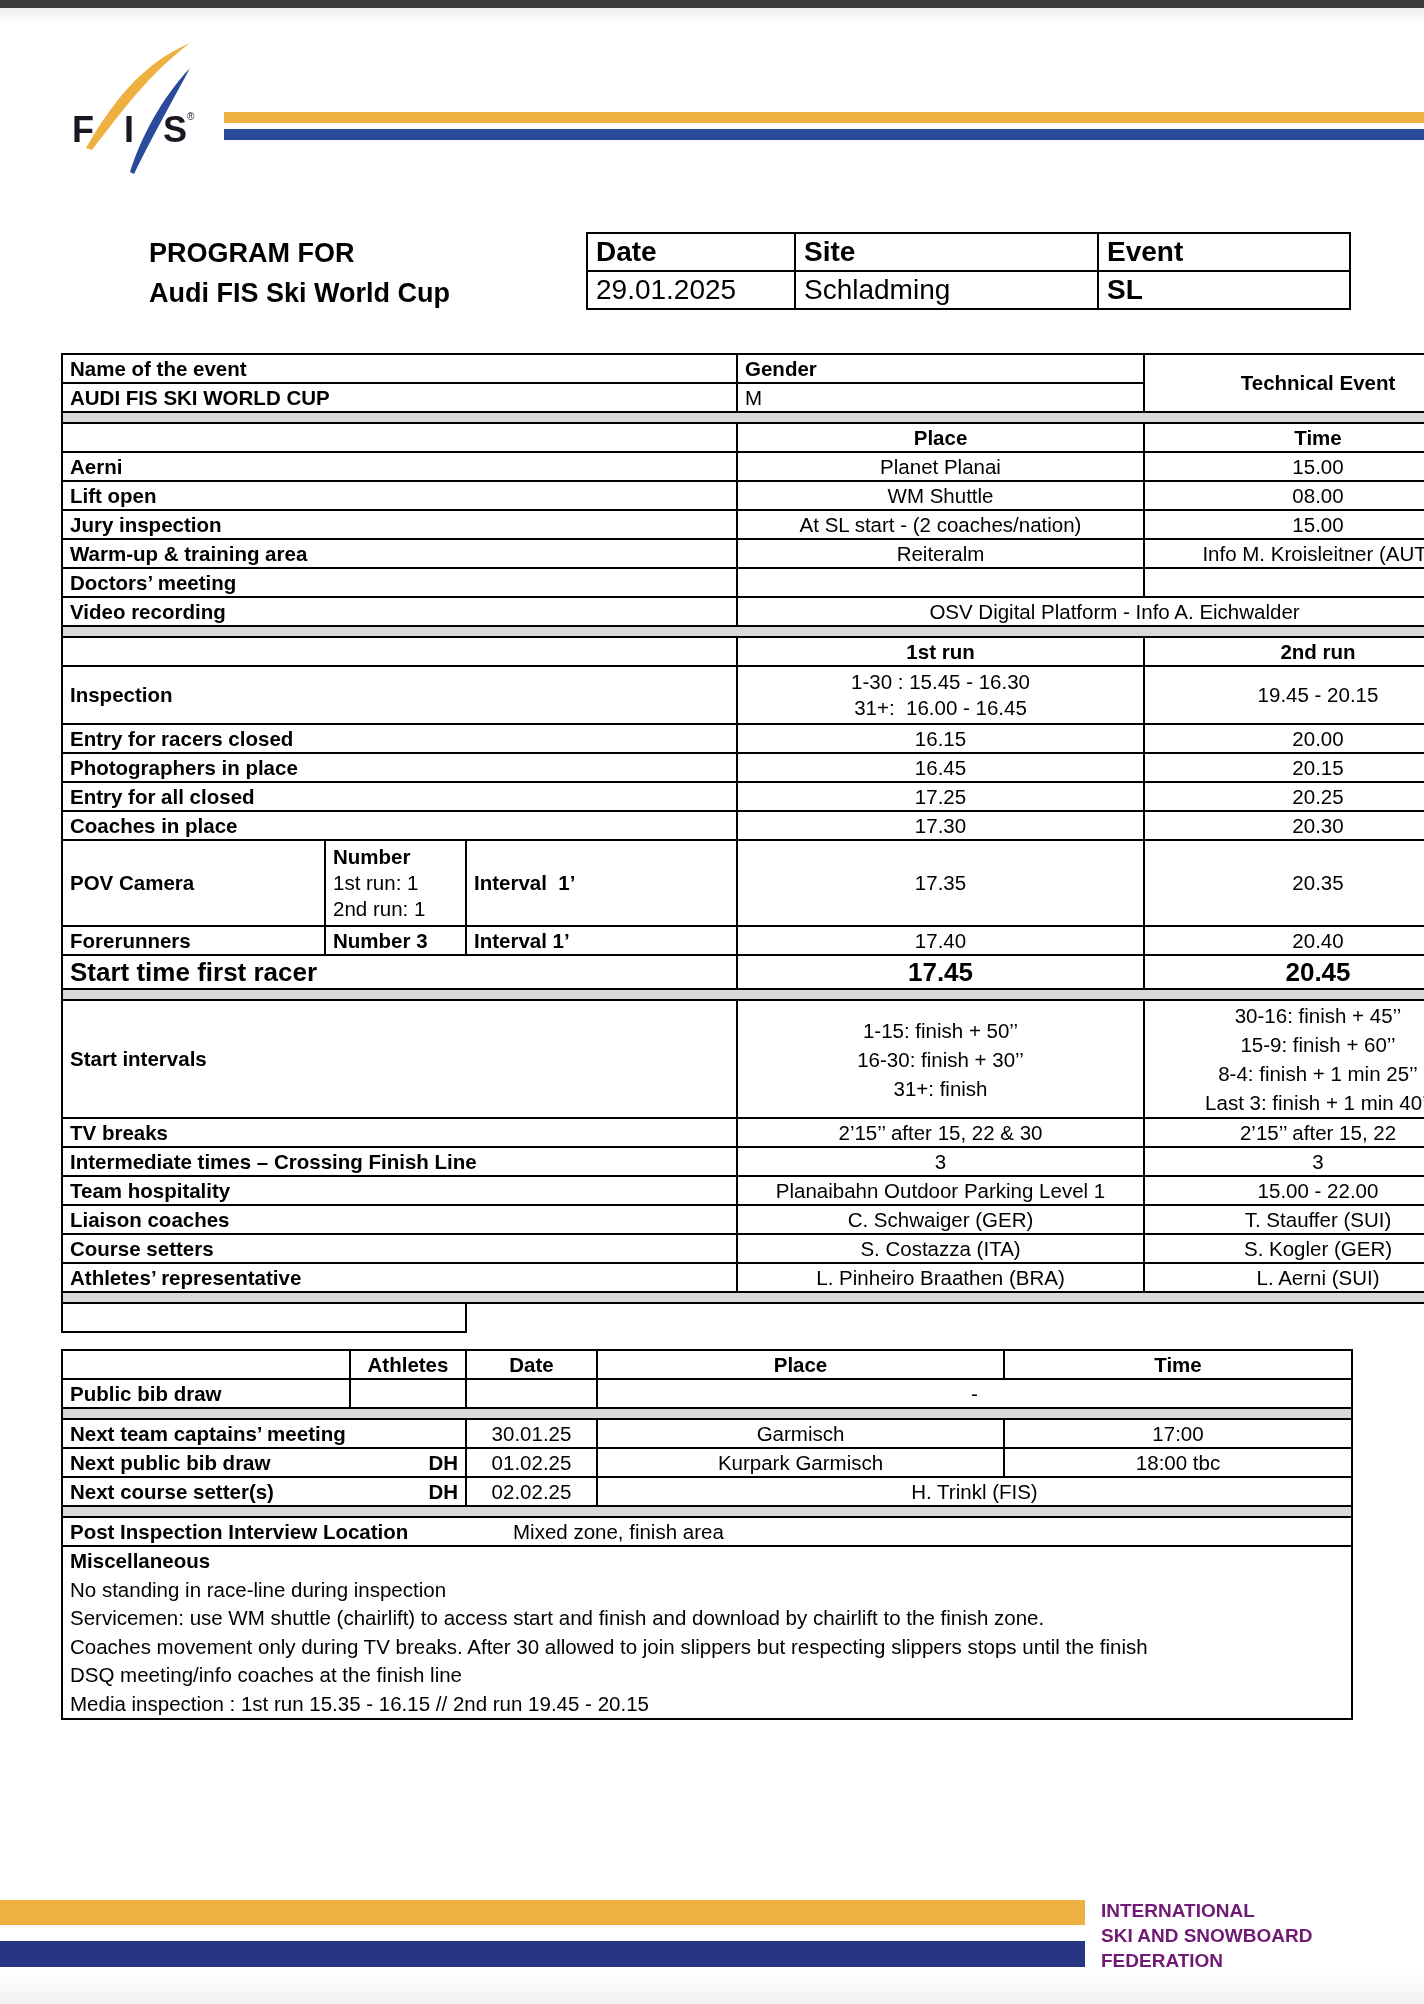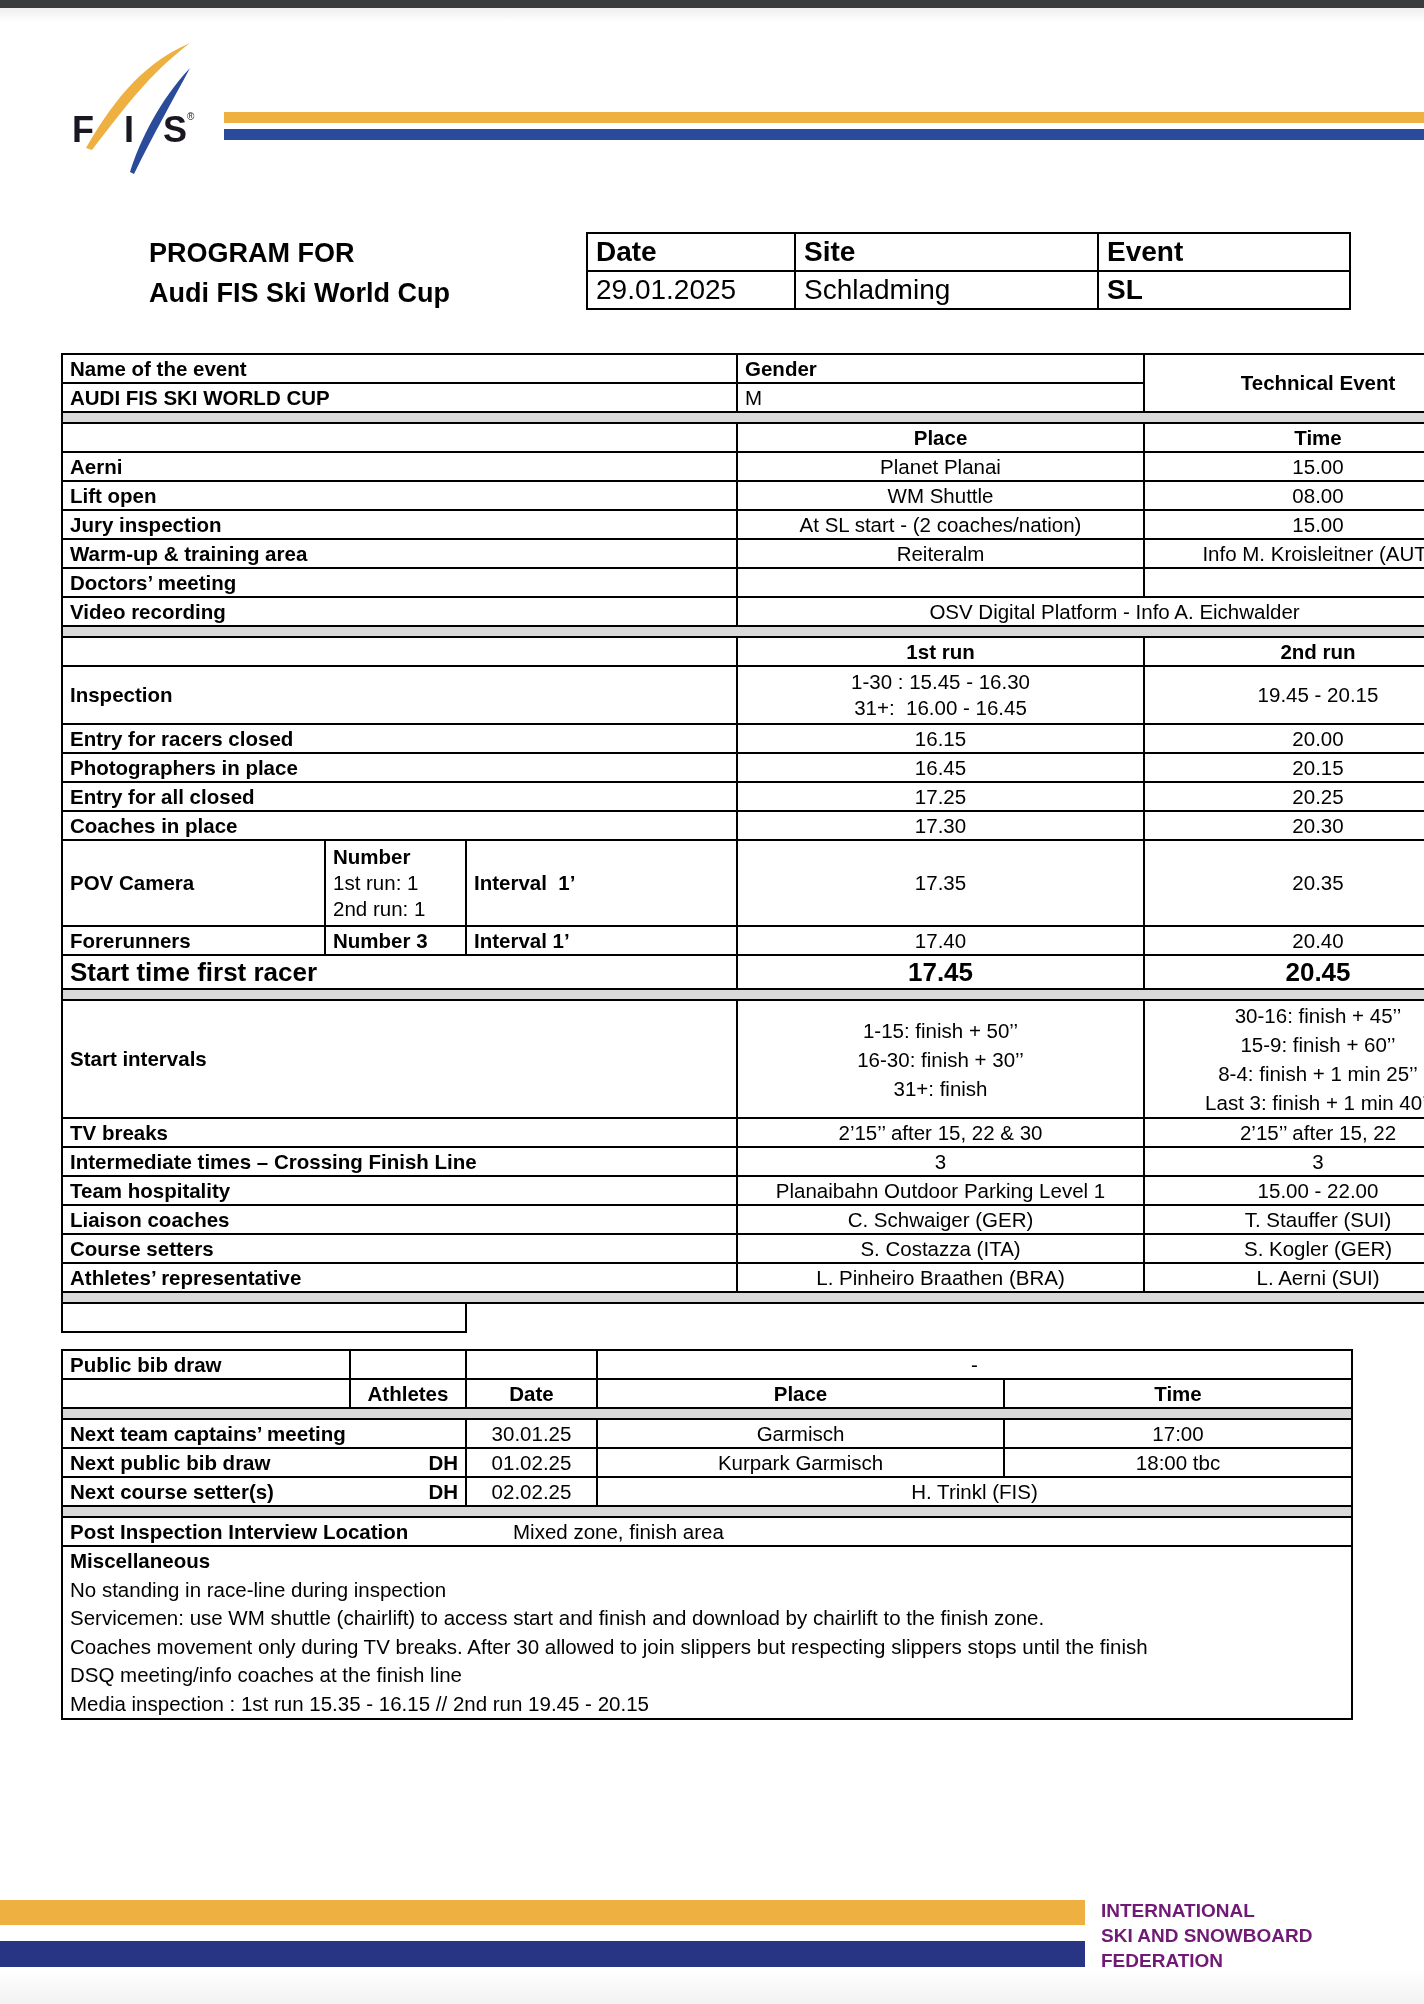--- a/index.html
+++ b/index.html
@@ -252,31 +252,31 @@
 <table class="main" style="top:1349px">
   <colgroup>
     <col style="width:288px">
       <col style="width:116px">
       <col style="width:131px">
       <col style="width:407px">
       <col style="width:348px">
   </colgroup>
   <tbody>
       <tr>
-    <td class="b">Public bib draw</td>
-    <td class="c"></td>
-    <td class="c"></td>
-    <td colspan="2" class="c">-</td>
-  </tr>
-  <tr>
     <td></td>
     <td class="b c">Athletes</td>
     <td class="b c">Date</td>
     <td class="b c">Place</td>
     <td class="b c">Time</td>
+  </tr>
+  <tr>
+    <td class="b">Public bib draw</td>
+    <td class="c"></td>
+    <td class="c"></td>
+    <td colspan="2" class="c">-</td>
   </tr>
   <tr class="gap">
         <td colspan="5"></td>
       </tr>
   <tr>
     <td colspan="2" class="b">Next team captains’ meeting</td>
     <td class="c">30.01.25</td>
     <td class="c">Garmisch</td>
     <td class="c">17:00</td>
   </tr>

